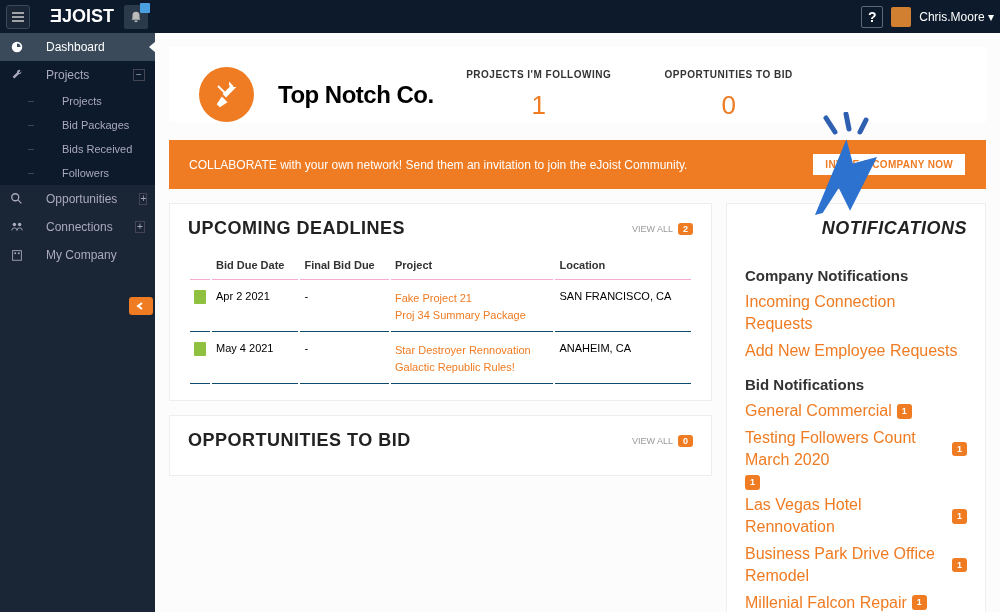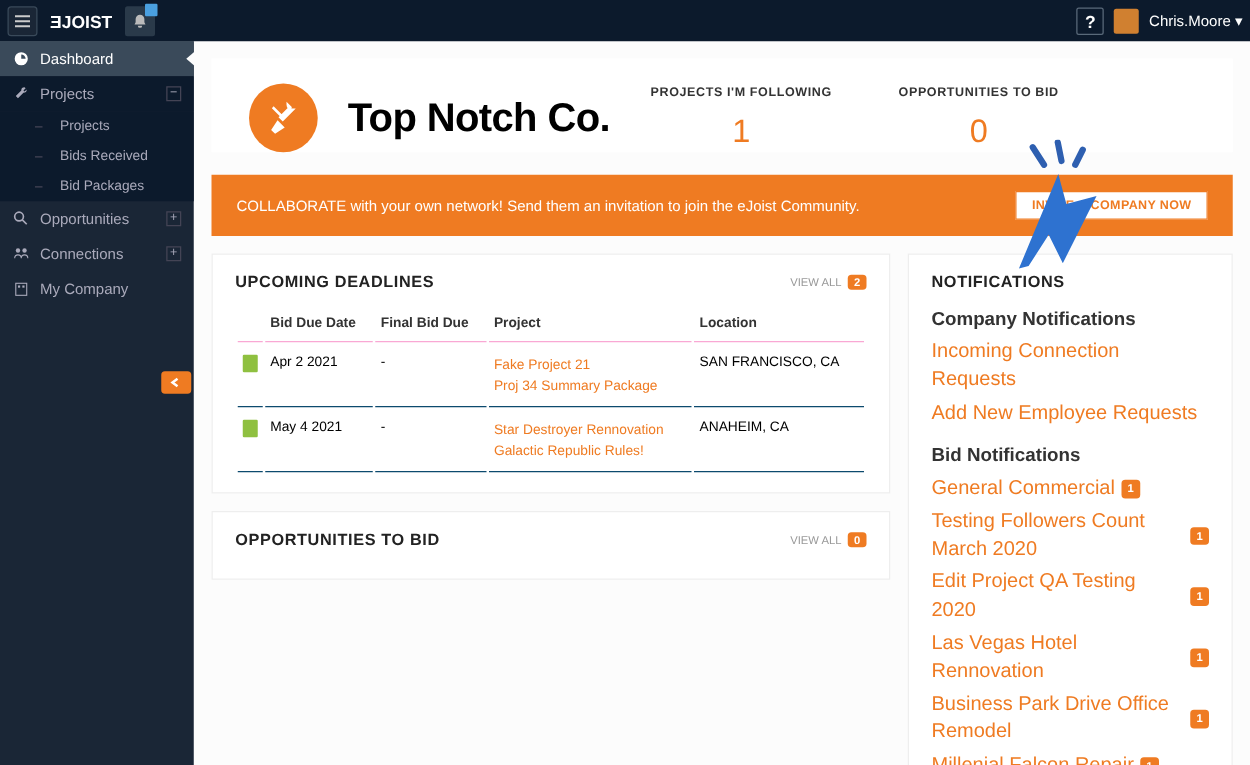--- a/index.html
+++ b/index.html
@@ -3,62 +3,62 @@
 <meta charset="utf-8">
 <style>
   * { box-sizing: border-box; margin: 0; padding: 0; }
   body { font-family: 'Arial', sans-serif; background: #fcfcfc; width: 1000px; height: 612px; overflow: hidden; }
   
   
   .topbar { height: 33px; background: #0c1a2c; display: flex; align-items: center; justify-content: space-between; padding: 0 6px; }
   .topbar-left { display: flex; align-items: center; gap: 4px; }
   .hamburger { width: 24px; height: 24px; border: 1px solid #3a4a5a; border-radius: 3px; background: #1a2636; display: flex; align-items: center; justify-content: center; cursor: pointer; }
   .hamburger svg { width: 16px; height: 16px; }
-  .logo { color: #fff; font-weight: 900; font-size: 14px; letter-spacing: 0px; margin-left: 6px; font-family: Arial, sans-serif; }
+  .logo { color: #fff; font-weight: 900; font-size: 18px; letter-spacing: 0px; margin-left: 16px; font-family: Arial, sans-serif; }
   .notif-bell { position: relative; width: 24px; height: 24px; background: #2a3a4a; display: flex; align-items: center; justify-content: center; margin-left: 6px; cursor: pointer; border-radius: 2px;}
   .notif-bell::after { content: ''; position: absolute; top: -2px; right: -2px; width: 10px; height: 10px; background: #4aa0e0; border-radius: 1px; font-size:7px; color:#fff;}
   .topbar-right { display: flex; align-items: center; gap: 8px; }
   .help { width: 22px; height: 22px; border: 1px solid #5a6a7a; display: flex; align-items: center; justify-content: center; color: #fff; font-weight: bold; font-size: 14px; cursor: pointer; border-radius:2px;}
   .avatar { width: 20px; height: 20px; background: #d08030; border-radius: 2px; }
   .username { color: #fff; font-size: 12px; cursor: pointer; }
   
   
   .container { display: flex; height: 579px; }
   .sidebar { width: 155px; background: #1a2636; color: #aab; font-size: 12px; position: relative; }
-  .nav-item { display: flex; align-items: center; padding: 7px 10px; cursor: pointer; gap: 8px; position:relative;}
+  .nav-item { display: flex; align-items: center; padding: 7px 10px; cursor: pointer; gap: 22px; position:relative;}
   .nav-item.active { background: #3a4a5a; color: #fff; }
   .nav-item .icon { width: 14px; height: 14px; flex-shrink: 0; }
   .nav-item.active::after { content:''; position:absolute; right:-1px; top:50%; transform:translateY(-50%); width:0;height:0; border-top:6px solid transparent; border-bottom:6px solid transparent; border-right:7px solid #fcfcfc;}
   .nav-item.dark { background: #0c1a2c; }
   .nav-item .expand { margin-left: auto; width:12px;height:12px; border:1px solid #445; font-size:10px; line-height:10px; text-align:center;}
   .sub-nav { padding-left: 18px; }
   .sub-nav .nav-item { padding: 6px 10px; font-size: 11px; }
   .sub-nav .nav-item::before { content:''; width:6px; height:1px; background:#445; margin-right:6px;}
   .collapse-btn { position:absolute; right:2px; top:264px; width:24px; height:18px; background:#ef7b22; border-radius:3px; display:flex; align-items:center; justify-content:center; cursor:pointer;}
   
   
   .main { flex: 1; overflow-y: auto; }
   .header-row { display:flex; align-items:center; padding: 20px 30px 0; background:#fff; margin:14px 14px 0; }
   .company-icon { width:55px; height:55px; background:#ef7b22; border-radius:50%; display:flex; align-items:center; justify-content:center; }
-  .company-name { font-size: 32px; font-weight: 900; font-family: Arial Black, Arial; margin-left: 24px; flex-shrink:0; letter-spacing:-0.5px;}
+  .company-name { font-size: 24px; font-weight: 900; font-family: Arial Black, Arial; margin-left: 24px; flex-shrink:0; letter-spacing:-0.5px;}
   .stat { text-align:center; flex:0 0 170px; margin-left:20px;}
   .stat-label { font-size:10px; font-weight:900; letter-spacing:0.5px; color:#333; font-family:Arial;}
   .stat-value { font-size:26px; color:#ef7b22; font-weight:300; margin-top:10px; font-family:Arial;}
   
   .banner { background:#ef7b22; color:#fff; padding:13px 20px; margin:18px 14px 0; font-size:12px; display:flex; align-items:center; justify-content:space-between; position:relative;}
   .banner-btn { background:#fff; color:#ef7b22; border:1px solid #ef7b22; padding:5px 12px; font-size:10px; font-weight:bold; cursor:pointer; letter-spacing:0.3px;}
   
   .cursor-overlay { position:absolute; top:-28px; right:90px; pointer-events:none; z-index:10;}
   
   .content-grid { display:flex; gap:14px; padding:14px; }
   .col-left { flex:1; display:flex; flex-direction:column; gap:14px;}
   .col-right { width:260px; display:flex; flex-direction:column; gap:14px;}
   .card { background:#fff; border:1px solid #eee; padding:14px 18px; }
   .card-head { display:flex; align-items:center; justify-content:space-between; margin-bottom:10px;}
-  .card-title { font-size:13px; font-weight:900; letter-spacing:0.5px; color:#222;}
+  .card-title { font-size:18px; font-weight:900; letter-spacing:0.5px; color:#222;text-align:right;}
   .view-all { font-size:9px; color:#999; cursor:pointer; display:flex; align-items:center; gap:5px;margin-left:38px;}
   .badge { background:#ef7b22; color:#fff; font-size:9px; padding:1px 5px; border-radius:3px; font-weight:bold;}
   
   .tbl { width:100%; font-size:11px; }
   .tbl th { text-align:left; font-weight:bold; color:#333; padding:8px 4px; border-bottom:1px solid #f9a8d4; font-size:11px;}
   .tbl td { padding:8px 4px; border-bottom:1px solid #0c4a6e; vertical-align:top;}
   .tbl td.flag { width:20px;}
   .flag-icon { width:12px; height:14px; background:#8fc040; display:inline-block; border-radius:1px; position:relative;}
   .tbl a { color:#ef7b22; text-decoration:none; display:block; line-height:1.5;}
   .notif-heading { font-weight:bold; color:#333; margin-bottom:5px; font-size:15px;}
@@ -102,24 +102,27 @@
           <path d="M11 2a3 3 0 0 0-3 3l-5 5 2 2 5-5a3 3 0 0 0 3-3l-2 2-1-1 2-2z" fill="#aab"></path>
         </svg>
       <span>Projects</span>
       <span class="expand">−</span>
     </div>
     <div class="sub-nav dark" style="background:#0c1a2c;">
       <div class="nav-item">
           <span>Projects</span>
         </div>
       <div class="nav-item">
+          <span>Bid Packages</span>
+        </div>
+      <div class="nav-item">
           <span>Bids Received</span>
         </div>
       <div class="nav-item">
-          <span>Bid Packages</span>
+          <span>Followers</span>
         </div>
     </div>
     <div class="nav-item">
       <svg class="icon" viewBox="0 0 16 16">
           <circle cx="6" cy="6" r="4" stroke="#aab" fill="none" stroke-width="1.5"></circle>
           <path d="M9 9l4 4" stroke="#aab" stroke-width="1.5"></path>
         </svg>
       <span>Opportunities</span>
       <span class="expand">+</span>
     </div>
@@ -227,42 +230,41 @@
             <div class="view-all">
               <span>VIEW ALL</span>
               <span class="badge">0</span>
             </div>
           </div>
         </div>
       </div>
 
       <div class="col-right">
         <div class="card">
-          <div class="card-title" style="margin-bottom:14px;">NOTIFICATIONS</div>
+          <div class="card-title" style="margin-bottom:28px;font-style:italic;">NOTIFICATIONS</div>
           <div class="notif-group">
             <div class="notif-heading">Company Notifications</div>
             <div class="notif-link">
                 <span>Incoming Connection Requests</span>
               </div>
             <div class="notif-link">
                 <span>Add New Employee Requests</span>
               </div>
           </div>
           <div class="notif-group">
             <div class="notif-heading">Bid Notifications</div>
             <div class="notif-link">
                 <span>General Commercial</span>
                 <span class="badge">1</span>
               </div>
             <div class="notif-link">
                 <span>Testing Followers Count March 2020</span>
                 <span class="badge">1</span>
               </div>
             <div class="notif-link">
-                <span>Edit Project QA Testing 2020</span>
                 <span class="badge">1</span>
               </div>
             <div class="notif-link">
                 <span>Las Vegas Hotel Rennovation</span>
                 <span class="badge">1</span>
               </div>
             <div class="notif-link">
                 <span>Business Park Drive Office Remodel</span>
                 <span class="badge">1</span>
               </div>

